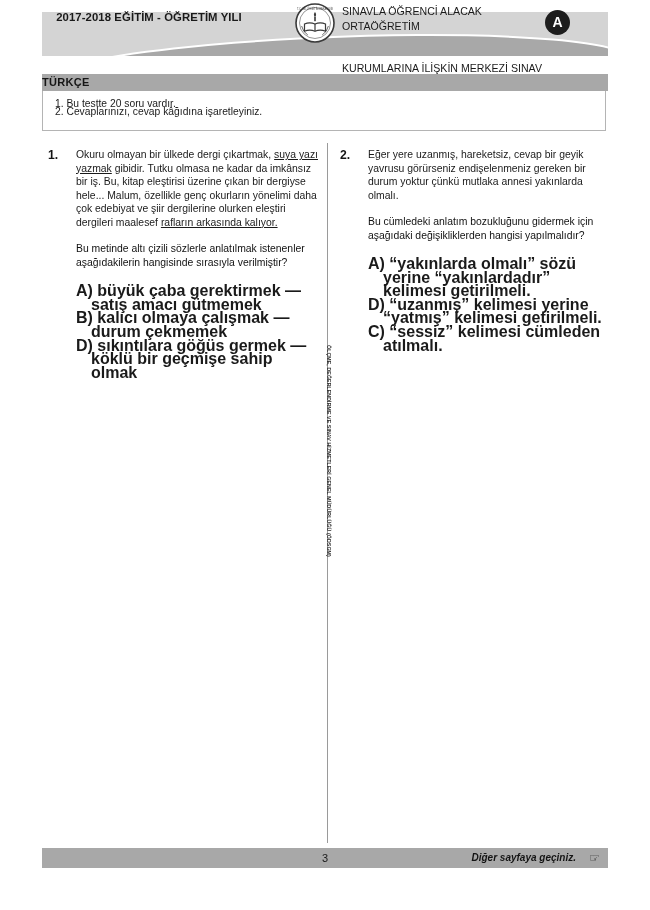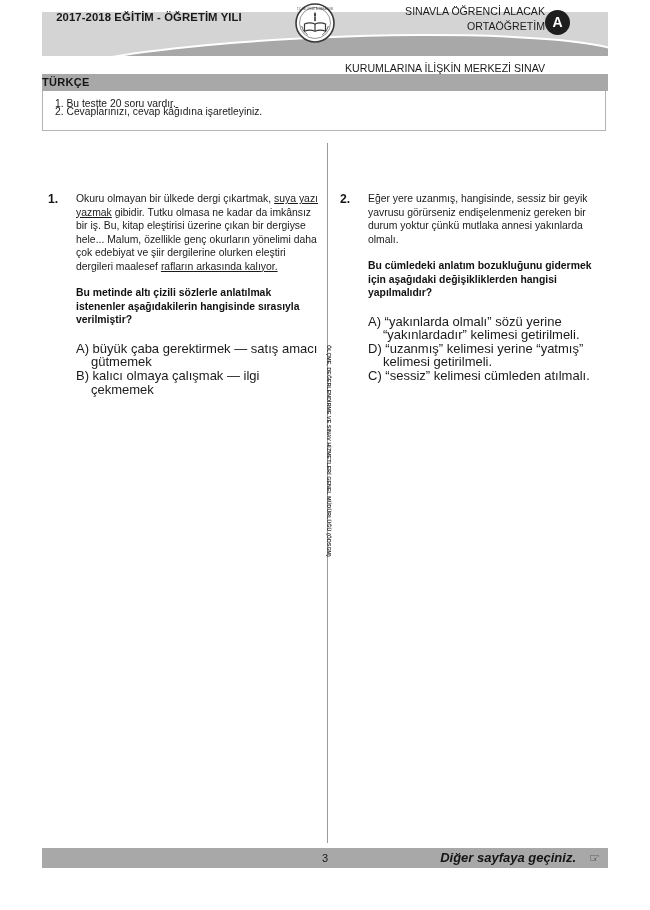--- a/index.html
+++ b/index.html
@@ -88,21 +88,21 @@
     width: 40px;
     height: 40px;
     z-index: 7;
   }
 
   .header-exam {
     position: absolute;
     left: 342px;
     top: 4px;
     width: 203px;
-    text-align: right;
+    text-align: left;
     font-size: 10.6px;
     line-height: 14.5px;
     color: #1a1a1a;
     z-index: 6;
   }
   .header-exam .l2 { display: block; margin-top: 28px; }
 
   .booklet-badge {
     position: absolute;
     left: 545px;
@@ -197,52 +197,52 @@
     left: 0;
     top: 0;
     width: 20px;
     font-size: 12.2px;
     font-weight: bold;
     color: #141414;
   }
 
   .q-body {
     margin-left: 28px;
-    margin-top: 44px;
   }
 
   .q-passage {
     font-size: 10.4px;
     line-height: 13.55px;
     text-align: left;
     color: #1a1a1a;
     margin: 0;
   }
   .q-passage u { text-decoration: underline; }
 
   .q-stem {
     font-size: 10.4px;
     line-height: 13.55px;
-    font-weight: bold;
+    font-weight: normal;
     color: #111111;
     margin: 13px 0 0 0;
   }
 
   .q-options {
     margin: 15px 0 0 0;
     padding: 0;
     list-style: none;
   }
   .q-option {
-    font-size: 13px;
+    font-size: 16px;
     line-height: 13.55px;
     color: #1a1a1a;
     padding-left: 15px;
     text-indent: -15px;
     margin: 0;
+    font-weight: bold;
   }
 
   
   .footer-bar {
     position: absolute;
     left: 42px;
     top: 848px;
     width: 566px;
     height: 20px;
     background: #a8a8a8;
@@ -254,21 +254,21 @@
     width: 100%;
     text-align: center;
     font-size: 11px;
     line-height: 20px;
     color: #1a1a1a;
   }
   .footer-next {
     position: absolute;
     right: 32px;
     top: 0;
-    font-size: 13px;
+    font-size: 10px;
     font-style: italic;
     font-weight: bold;
     line-height: 20px;
     color: #141414;
   }
   .footer-hand {
     position: absolute;
     right: 8px;
     top: 0;
     font-size: 12px;
@@ -330,31 +330,32 @@
   <div class="vertical-credit">ÖLÇME, DEĞERLENDİRME VE SINAV HİZMETLERİ GENEL MÜDÜRLÜĞÜ (ÖDSGM)</div>
 
   <div class="col col-left">
     <div class="question">
       <div class="q-num">1.</div>
       <div class="q-body">
         <p class="q-passage">Okuru olmayan bir ülkede dergi çıkartmak, <u>suya yazı yazmak</u> gibidir. Tutku olmasa ne kadar da imkânsız bir iş. Bu, kitap eleştirisi üzerine çıkan bir dergiyse hele... Malum, özellikle genç okurların yönelimi daha çok edebiyat ve şiir dergilerine olurken eleştiri dergileri maalesef <u>rafların arkasında kalıyor.</u></p>
         <p class="q-stem">Bu metinde altı çizili sözlerle anlatılmak istenenler aşağıdakilerin hangisinde sırasıyla verilmiştir?</p>
         <ul class="q-options">
           <li class="q-option">A) büyük çaba gerektirmek — satış amacı gütmemek</li>
-          <li class="q-option">B) kalıcı olmaya çalışmak — ilgi çekmemek</li>
+          <li class="q-option">B) kalıcı olmaya çalışmak — durum çekmemek</li>
+          <li class="q-option">D) sıkıntılara göğüs germek — köklü bir geçmişe sahip olmak</li>
         </ul>
       </div>
     </div>
   </div>
 
   <div class="col col-right">
     <div class="question">
       <div class="q-num">2.</div>
       <div class="q-body">
-        <p class="q-passage">Eğer yere uzanmış, hangisinde, sessiz bir geyik yavrusu görürseniz endişelenmeniz gereken bir durum yoktur çünkü mutlaka annesi yakınlarda olmalı.</p>
+        <p class="q-passage">Eğer yere uzanmış, hareketsiz, cevap bir geyik yavrusu görürseniz endişelenmeniz gereken bir durum yoktur çünkü mutlaka annesi yakınlarda olmalı.</p>
         <p class="q-stem">Bu cümledeki anlatım bozukluğunu gidermek için aşağıdaki değişikliklerden hangisi yapılmalıdır?</p>
         <ul class="q-options">
           <li class="q-option">A) “yakınlarda olmalı” sözü yerine “yakınlardadır” kelimesi getirilmeli.</li>
           <li class="q-option">D) “uzanmış” kelimesi yerine “yatmış” kelimesi getirilmeli.</li>
           <li class="q-option">C) “sessiz” kelimesi cümleden atılmalı.</li>
         </ul>
       </div>
     </div>
   </div>
 

